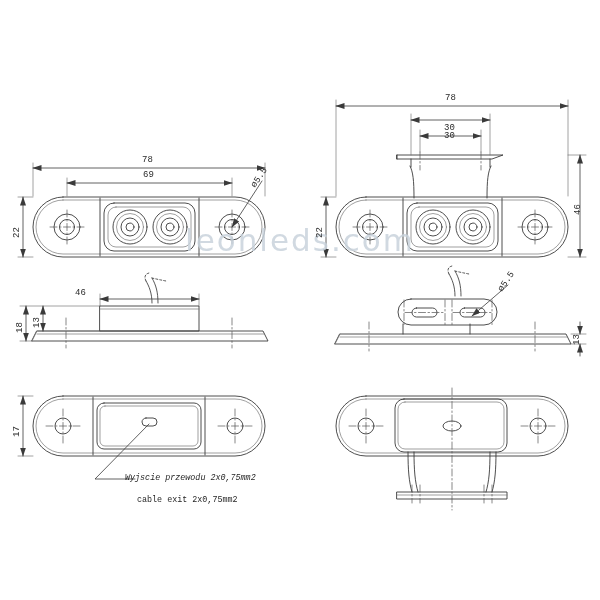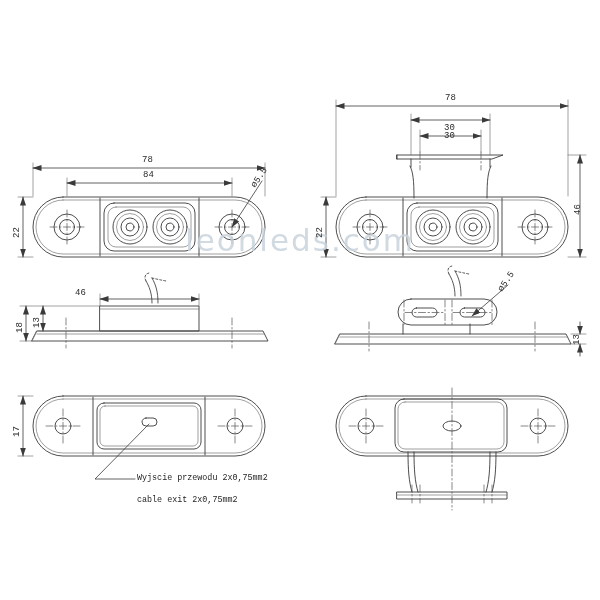--- a/index.html
+++ b/index.html
@@ -300,34 +300,34 @@
         <line x1="484" y1="485" x2="484" y2="503"></line>
         <line x1="492" y1="485" x2="492" y2="503"></line>
       </g>
 
     </g>
   </svg>
 
   <div class="wm">leonleds.com</div>
 
   <div class="lbl" style="left:142px;top:155px;">78</div>
-  <div class="lbl" style="left:143px;top:170px;">84</div>
+  <div class="lbl" style="left:143px;top:170px;">69</div>
   <div class="lbl rot90" style="left:12px;top:238px;">22</div>
   <div class="lbl rotd" style="left:249px;top:184px;">ø5.5</div>
 
   <div class="lbl" style="left:445px;top:93px;">78</div>
   <div class="lbl" style="left:444px;top:107px;margin-top:24px;">30</div>
   <div class="lbl" style="left:444px;top:123px;">30</div>
   <div class="lbl rot90" style="left:315px;top:238px;">22</div>
   <div class="lbl rot90" style="left:573px;top:215px;">46</div>
 
   <div class="lbl" style="left:75px;top:288px;">46</div>
   <div class="lbl rot90" style="left:15px;top:333px;">18</div>
   <div class="lbl rot90" style="left:32px;top:328px;">13</div>
 
   <div class="lbl rotd" style="left:496px;top:288px;">ø5.5</div>
   <div class="lbl rot90" style="left:572px;top:345px;">13</div>
 
   <div class="lbl rot90" style="left:12px;top:437px;">17</div>
-  <div class="cap" style="left:137px;top:473px;">Wyjscie przewodu 2x0,75mm2</div>
+  <div class="cap" style="left:125px;top:473px;font-style:italic;">Wyjscie przewodu 2x0,75mm2</div>
   <div class="cap" style="left:137px;top:495px;">cable exit 2x0,75mm2</div>
 
 </div>
 
 </body></html>

